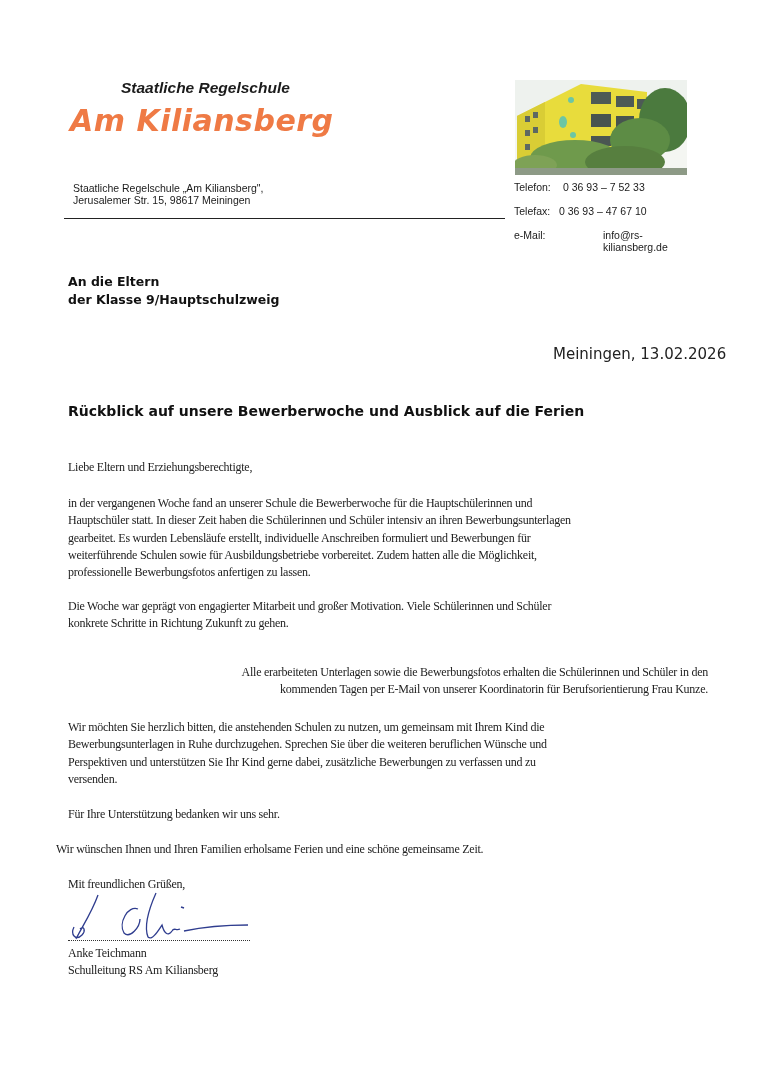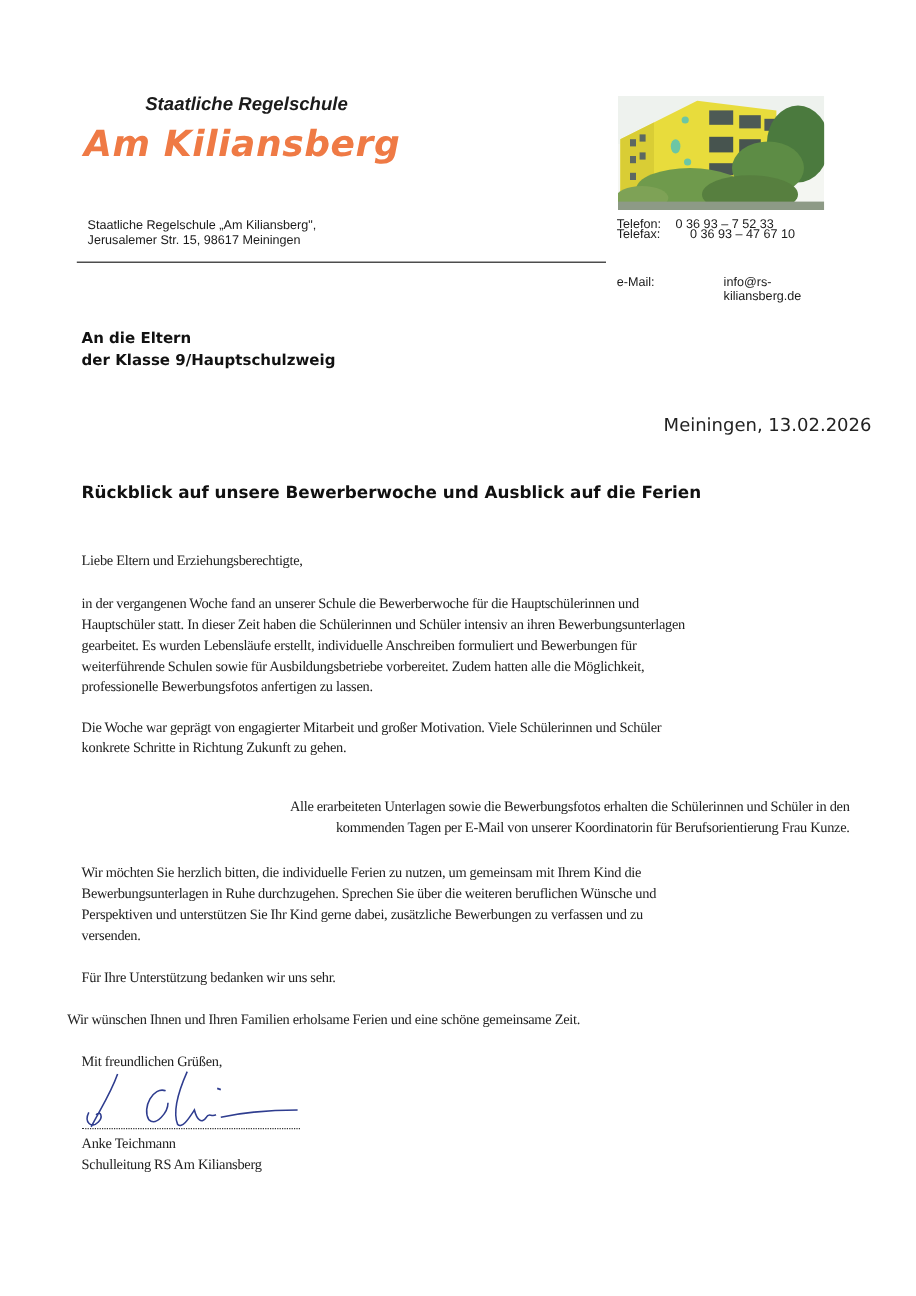--- a/index.html
+++ b/index.html
@@ -74,23 +74,23 @@
 </div>
 
 <div id="addr-line1" class="abs addr">Staatliche Regelschule „Am Kiliansberg",</div>
 <div id="addr-line2" class="abs addr">Jerusalemer Str. 15,   98617 Meiningen</div>
 <div id="header-rule" class="abs"></div>
 
 <div class="abs contact" style="left:514px; top:181px; width:190px; height:14px;">
   <span class="lbl">Telefon:</span>
   <span class="val" style="left:49px;">0 36 93 – 7 52 33</span>
 </div>
-<div class="abs contact" style="left:514px; top:189px; width:190px; height:14px;">
+<div class="abs contact" style="left:514px; top:205px; width:190px; height:14px;">
   <span class="lbl">Telefax:</span>
-  <span class="val" style="left:45px;margin-left:16px;">0 36 93 – 47 67 10</span>
+  <span class="val" style="left:45px;">0 36 93 – 47 67 10</span>
 </div>
 <div class="abs contact" style="left:514px; top:229px; width:190px; height:14px;">
   <span class="lbl">e-Mail:</span>
   <span class="val" style="left:49px;padding-left:40px;">info@rs-kiliansberg.de</span>
 </div>
 
 <div id="recipient" class="abs">
   <div>An die Eltern</div>
   <div>der Klasse 9/Hauptschulzweig</div>
 </div>
@@ -113,21 +113,21 @@
   <span class="ln">Die Woche war geprägt von engagierter Mitarbeit und großer Motivation. Viele Schülerinnen und Schüler</span>
   <span class="ln">konkrete Schritte in Richtung Zukunft zu gehen.</span>
 </div>
 
 <div class="abs body-text" style="left:68px; top:664px;text-align:right;">
   <span class="ln">Alle erarbeiteten Unterlagen sowie die Bewerbungsfotos erhalten die Schülerinnen und Schüler in den</span>
   <span class="ln">kommenden Tagen per E-Mail von unserer Koordinatorin für Berufsorientierung Frau Kunze.</span>
 </div>
 
 <div class="abs body-text" style="left:68px; top:719px;">
-  <span class="ln">Wir möchten Sie herzlich bitten, die individuelle Ferien zu nutzen, um gemeinsam mit Ihrem Kind die</span>
+  <span class="ln">Wir möchten Sie herzlich bitten, die anstehenden Schulen zu nutzen, um gemeinsam mit Ihrem Kind die</span>
   <span class="ln">Bewerbungsunterlagen in Ruhe durchzugehen. Sprechen Sie über die weiteren beruflichen Wünsche und</span>
   <span class="ln">Perspektiven und unterstützen Sie Ihr Kind gerne dabei, zusätzliche Bewerbungen zu verfassen und zu</span>
   <span class="ln">versenden.</span>
 </div>
 
 <div class="abs body-text" style="left:68px; top:806px;">
   <span class="ln">Für Ihre Unterstützung bedanken wir uns sehr.</span>
 </div>
 
 <div class="abs body-text" style="left:56px; top:841px;">

